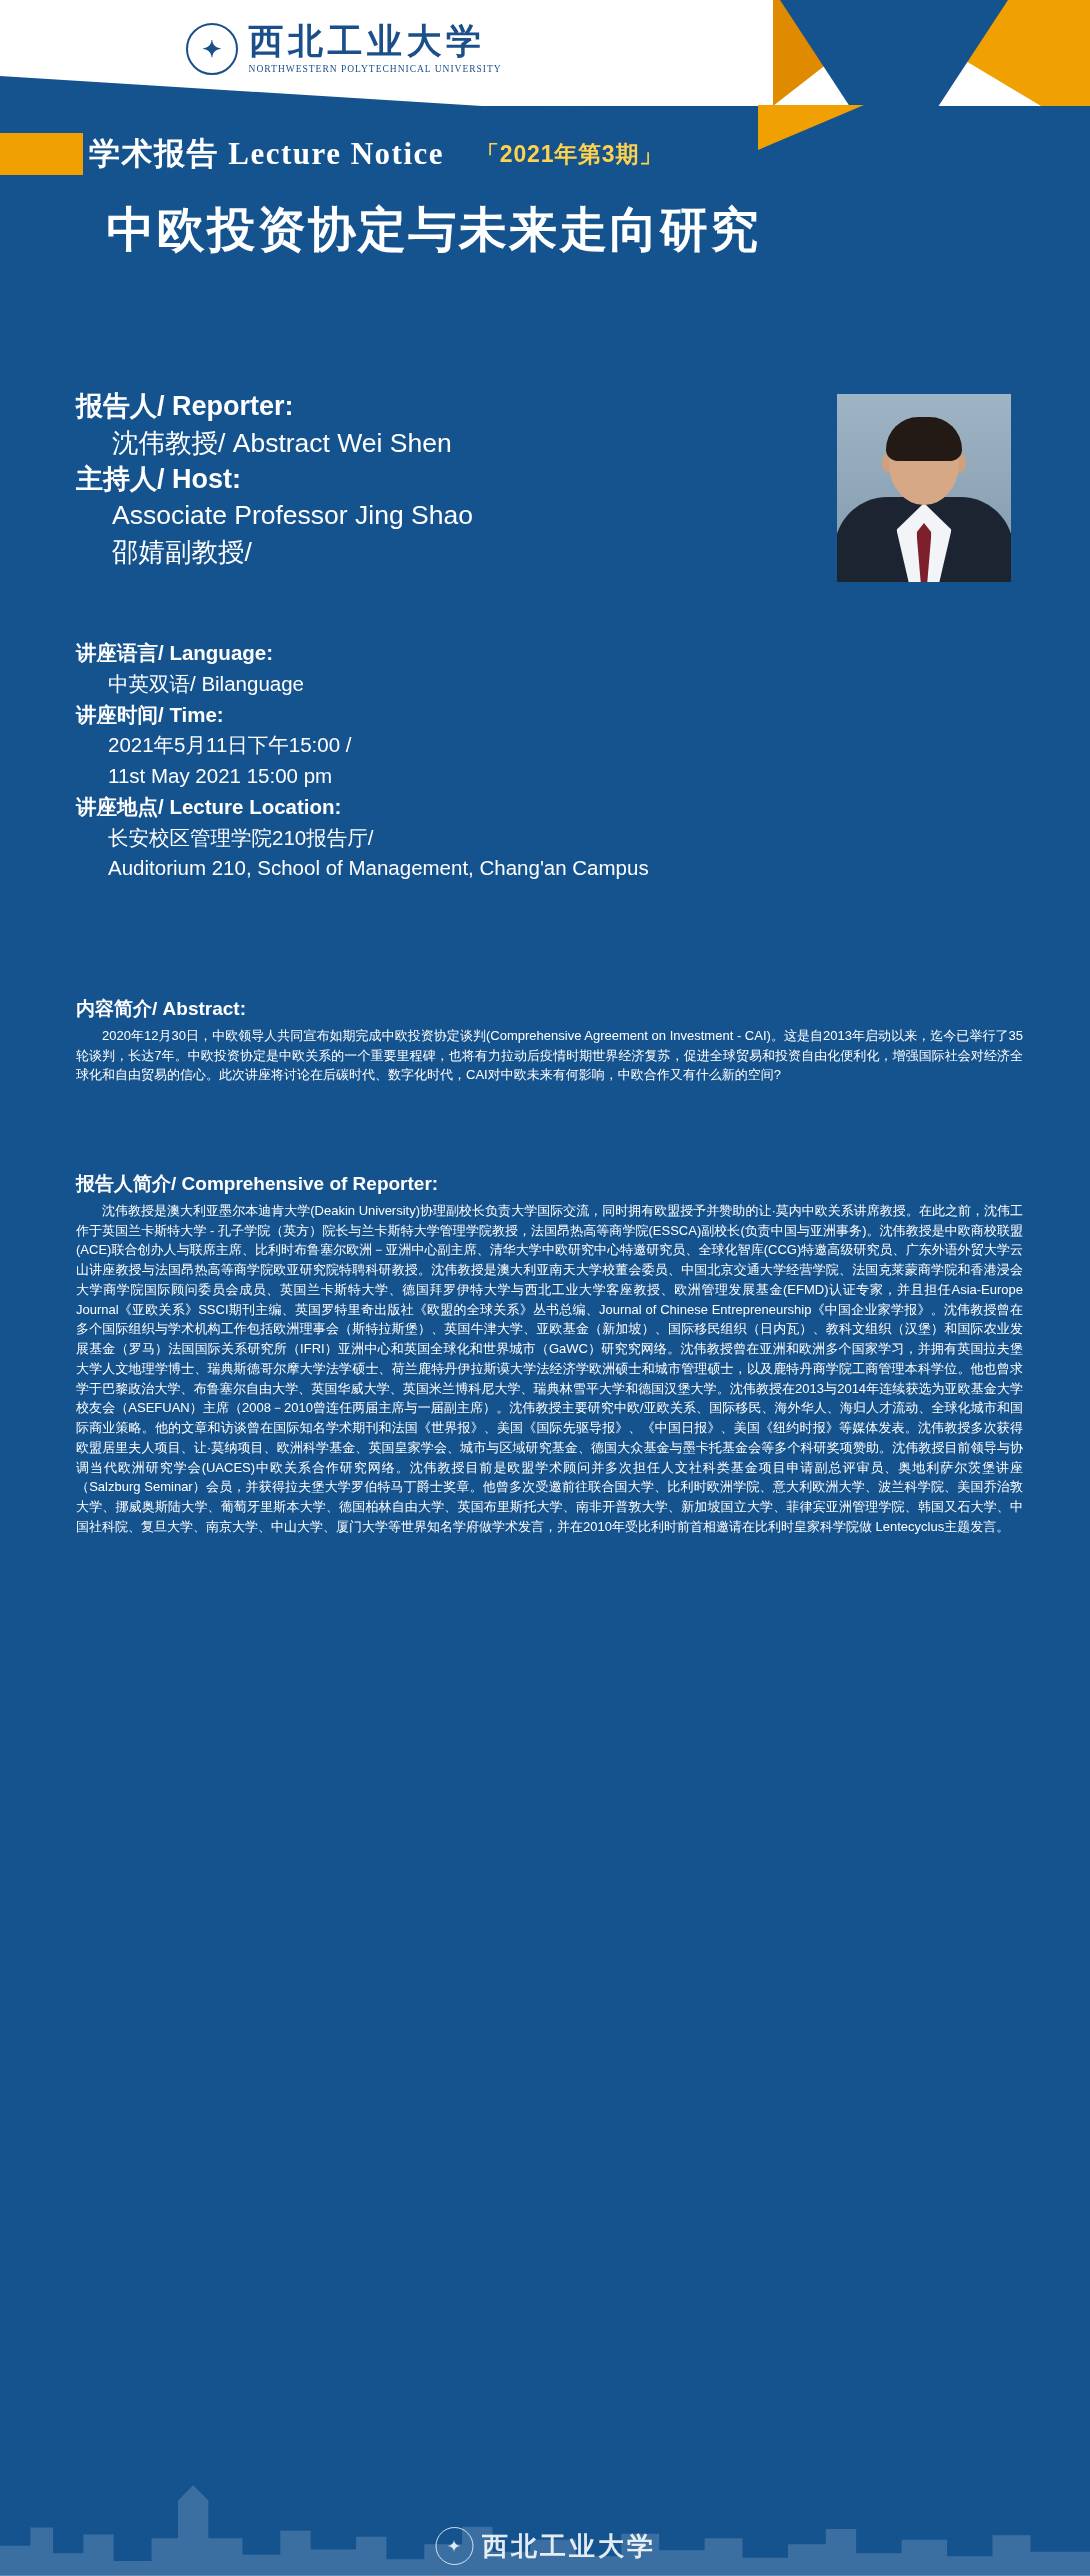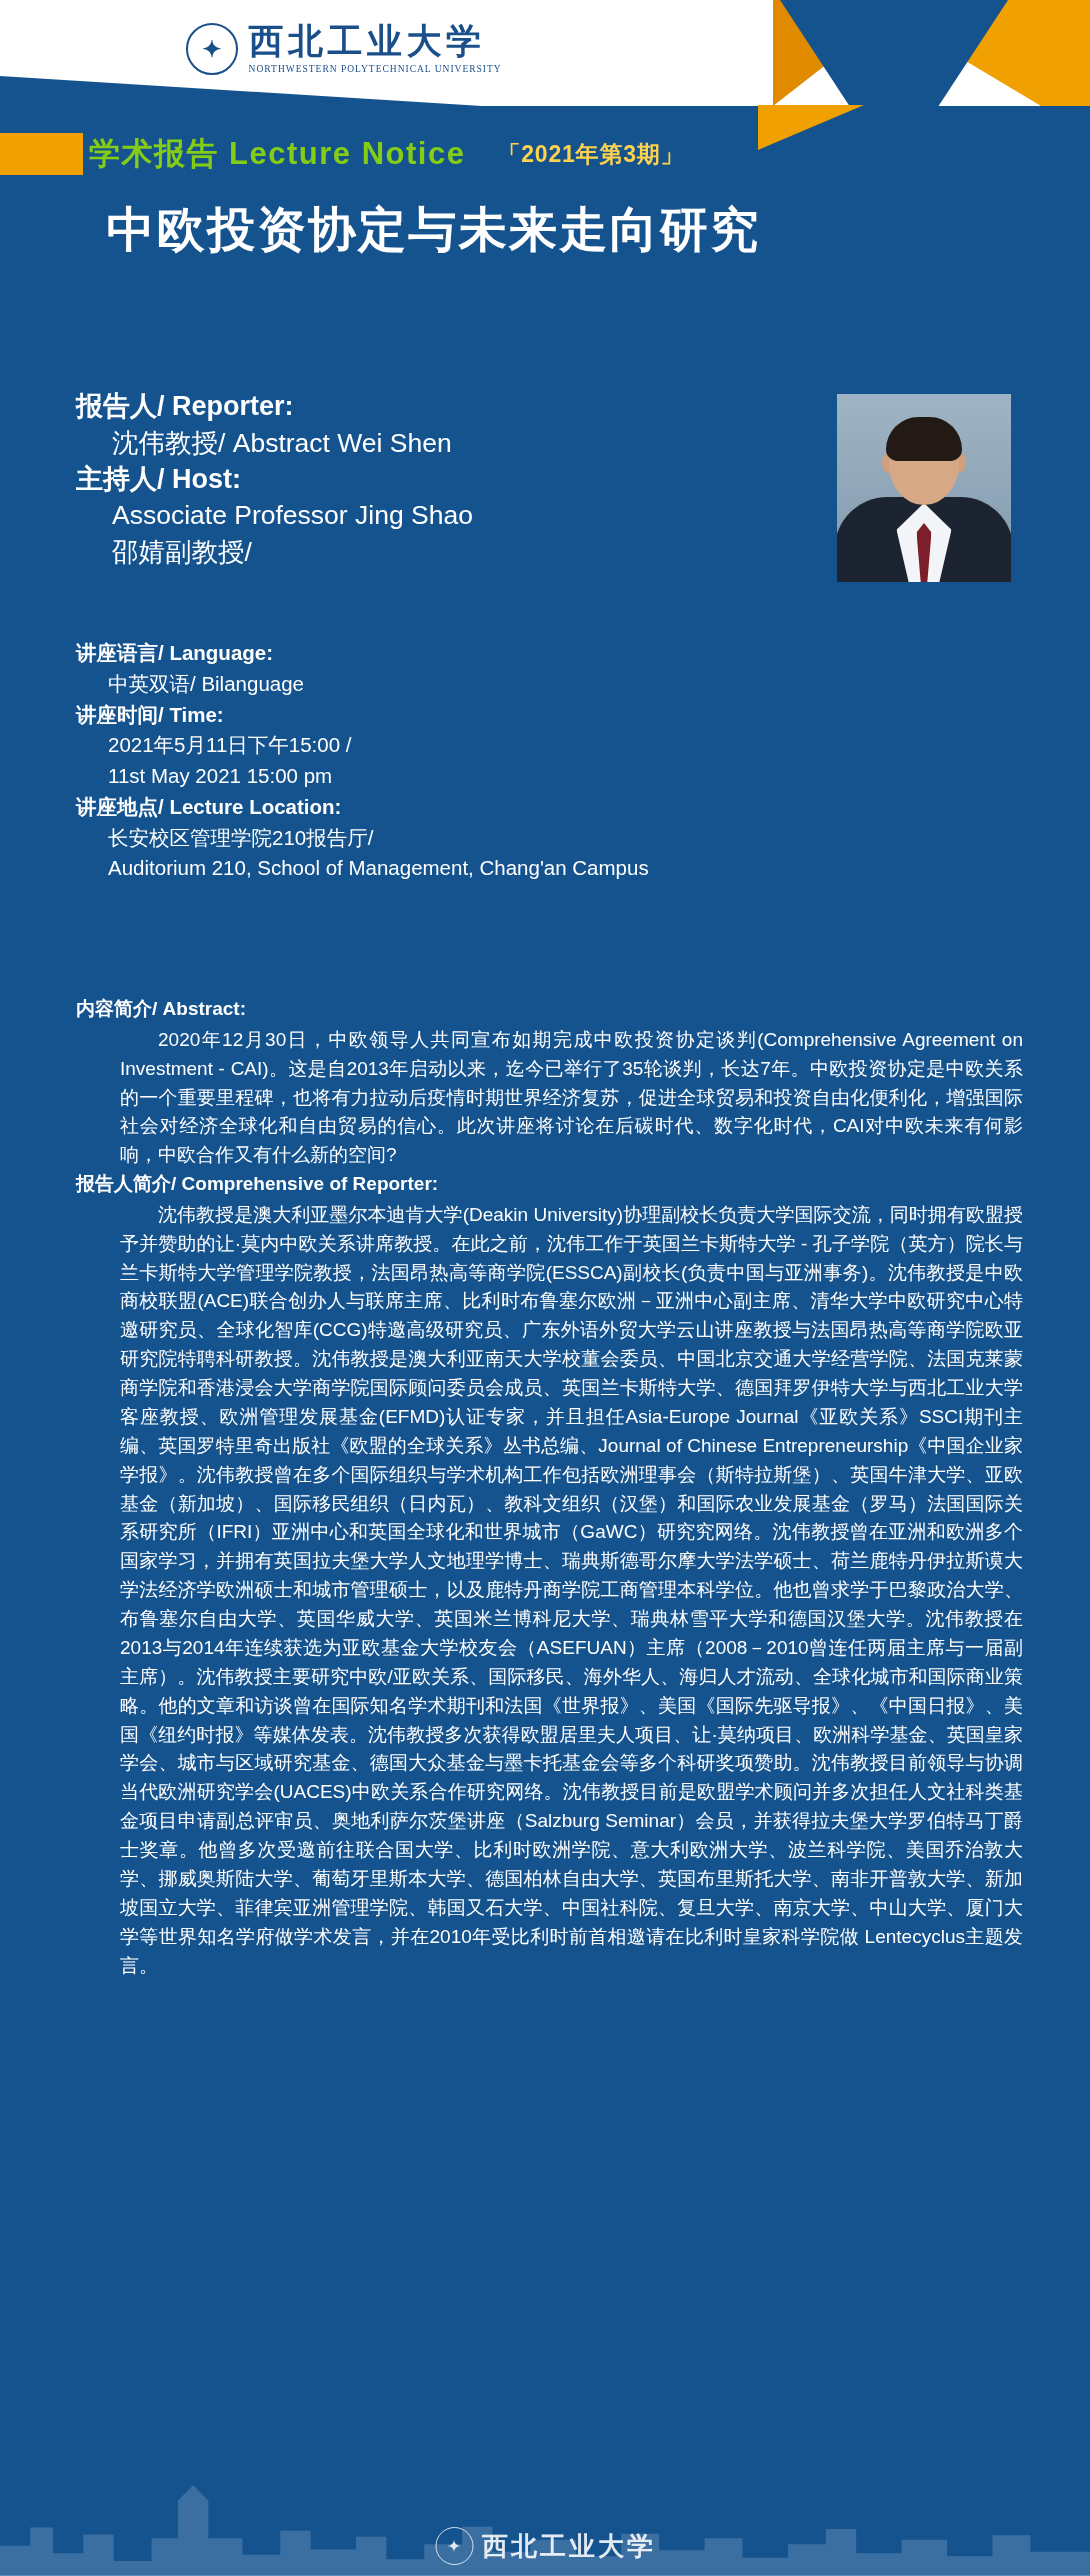--- a/index.html
+++ b/index.html
@@ -80,22 +80,22 @@
 
   
   .hdr-row {
     position: absolute; top: 133px; left: 0; width: 1091px;
     display: flex; align-items: center; z-index: 6;
   }
   .hdr-yellow-bar {
     width: 83px; height: 42px; background: #f0a000;
   }
   .hdr-title {
-    font-size: 31px; font-weight: bold; color: #84cc16;
-    font-family: Liberation Sans, sans-serif;
+    font-size: 31px; font-weight: bold; color: #ffffff;
+    font-family: Liberation Serif, serif;
     letter-spacing: 1.5px; margin-left: 6px;
   }
   .hdr-issue {
     margin-left: 32px;
     font-size: 23px; color: #ffd24d; font-weight: bold; letter-spacing: 0.8px;
   }
 
   .main-title {
     position: absolute; top: 198px; left: 0; width: 867px;
     text-align: center;
@@ -125,22 +125,22 @@
 
   
   .info-block { position: absolute; top: 638px; left: 76px; width: 939px; }
   .lbl-md { font-size: 20.5px; font-weight: bold; color: #ffffff; line-height: 1.5; }
   .val-md { font-size: 20.5px; color: #ffffff; line-height: 1.5; padding-left: 32px; font-weight: normal; }
 
   
   .abs-block { position: absolute; top: 996px; left: 76px; width: 947px; }
   .sec-hd { font-size: 19px; font-weight: bold; color: #ffffff; margin-bottom: 3.8px; }
   .body-txt {
-    font-size: 19px; line-height: 1.52; color: #ffffff;
-    text-align: justify; text-justify: inter-ideograph; margin-left: 44px;
+    font-size: 13px; line-height: 1.52; color: #ffffff;
+    text-align: justify; text-justify: inter-ideograph;
   }
   .indent { text-indent: 2em; }
 
   
   .intro-block { position: absolute; top: 1171px; left: 76px; width: 947px; }
 
   
   .bot-deco { position: absolute; bottom: 0; left: 0; width: 1091px; height: 144px; overflow: hidden; }
   .bot-line { position: absolute; bottom: 0; left: 0; width: 1091px; height: 0.8px; background: rgba(255,255,255,0.18); }
   .skyline {

